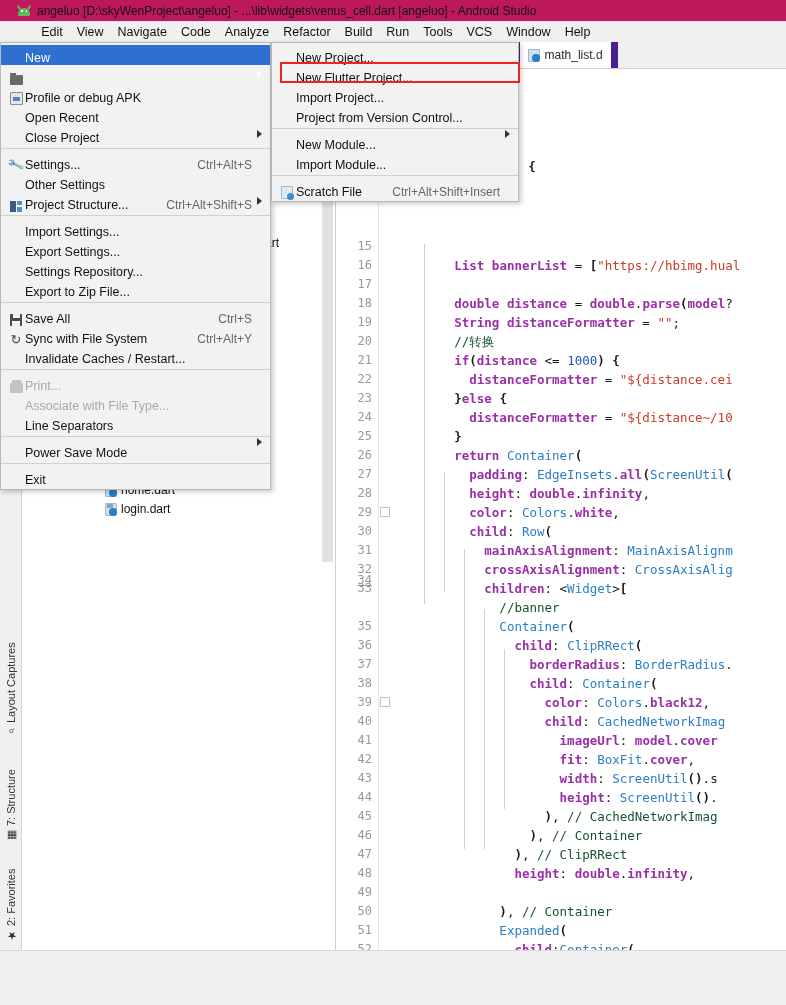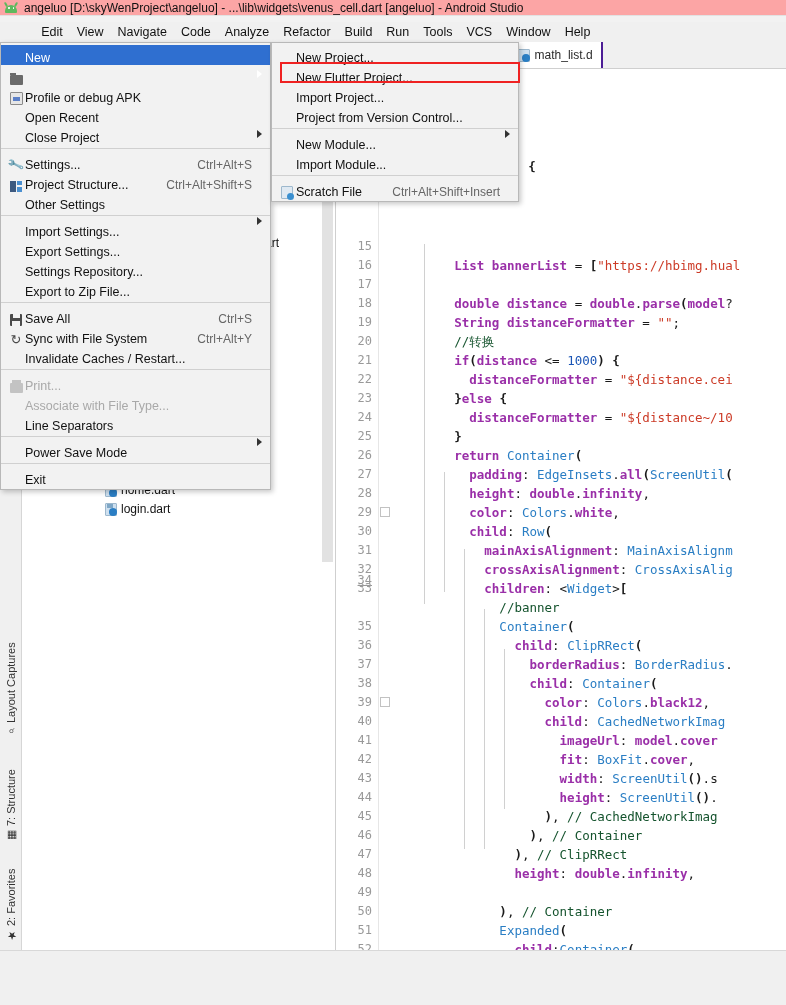--- a/index.html
+++ b/index.html
@@ -6,23 +6,23 @@
   html,body { width:786px; height:1005px; overflow:hidden; }
   body {
     font-family: "Liberation Sans", sans-serif;
     font-size: 12px;
     color:#1a1a1a;
     background:#f2f2f2;
     position:relative;
   }
   
   #titlebar {
-    position:absolute; left:0; top:0; width:786px; height:16px;
-    background:#fca5a5;
-    display:flex; align-items:center; gap:6px; padding-left:4px;
+    position:absolute; left:0; top:0; width:786px; height:22px;
+    background:#be185d;
+    display:flex; align-items:center; gap:6px; padding-left:17px;
     border-bottom:1px solid #e2e2e2;
   }
   #titlebar .tb-title { font-size:12px; color:#111; white-space:nowrap; }
   .as-logo { width:14px; height:13px; position:relative; flex:0 0 auto; }
   .as-logo .body { position:absolute; left:1px; top:4px; width:12px; height:8px;
     background:#5eb95e; border-radius:6px 6px 1px 1px; }
   .as-logo .ear-l { position:absolute; left:1px; top:1px; width:2px;height:5px;
     background:#5eb95e; transform:rotate(-28deg); border-radius:1px;}
   .as-logo .ear-r { position:absolute; right:1px; top:1px; width:2px;height:5px;
     background:#5eb95e; transform:rotate(28deg); border-radius:1px;}
@@ -100,21 +100,21 @@
   #editorarea {
     position:absolute; left:336px; top:0; width:450px; height:950px; background:#fff;
   }
   #tabstrip {
     position:absolute; left:0; top:0; width:450px; height:27px;
     background:#f0f0f0; display:flex; align-items:stretch;
     border-bottom:1px solid #cfcfcf;
   }
   .etab {
     display:flex; align-items:center; gap:5px; padding:8px 8px;
-    border-right:2px solid #4c1d95; font-size:12px; color:#2b2b2b;
+    border-right:7px solid #4c1d95; font-size:12px; color:#2b2b2b;
     background:#f0f0f0; white-space:nowrap;
   }
   .etab.sel { background:#fff; }
   .tabclose { color:#9a9a9a; font-size:12px; }
   .tabicon {
     width:12px;height:13px;position:relative;
     background:#cfe0ef; border:1px solid #9db8cd; border-radius:1px;
   }
   .tabicon::after{content:'';position:absolute;right:-1px;bottom:-1px;width:8px;height:8px;background:#2a7ec4;border-radius:50%;}
 
@@ -554,36 +554,36 @@
     <div class="msep"></div>
     <div class="mi">
       <span class="ico">
         <span class="g-wrench">🔧</span>
       </span>
       <span class="lbl">Settings...</span>
       <span class="shortcut">Ctrl+Alt+S</span>
       <span class="arrow" style="visibility: hidden;"></span>
     </div>
     <div class="mi">
+      <span class="ico"></span>
+      <span class="lbl">Other Settings</span>
+      <span class="arrow"></span>
+    </div>
+    <div class="mi">
       <span class="ico">
         <span class="g-struct">
           <i></i>
           <i></i>
           <i></i>
         </span>
       </span>
       <span class="lbl">Project Structure...</span>
       <span class="shortcut">Ctrl+Alt+Shift+S</span>
       <span class="arrow" style="visibility: hidden;"></span>
     </div>
-    <div class="mi">
-      <span class="ico"></span>
-      <span class="lbl">Other Settings</span>
-      <span class="arrow"></span>
-    </div>
     <div class="msep"></div>
     <div class="mi">
       <span class="ico"></span>
       <span class="lbl">Import Settings...</span>
       <span class="arrow" style="visibility: hidden;"></span>
     </div>
     <div class="mi">
       <span class="ico"></span>
       <span class="lbl">Export Settings...</span>
       <span class="arrow" style="visibility: hidden;"></span>

